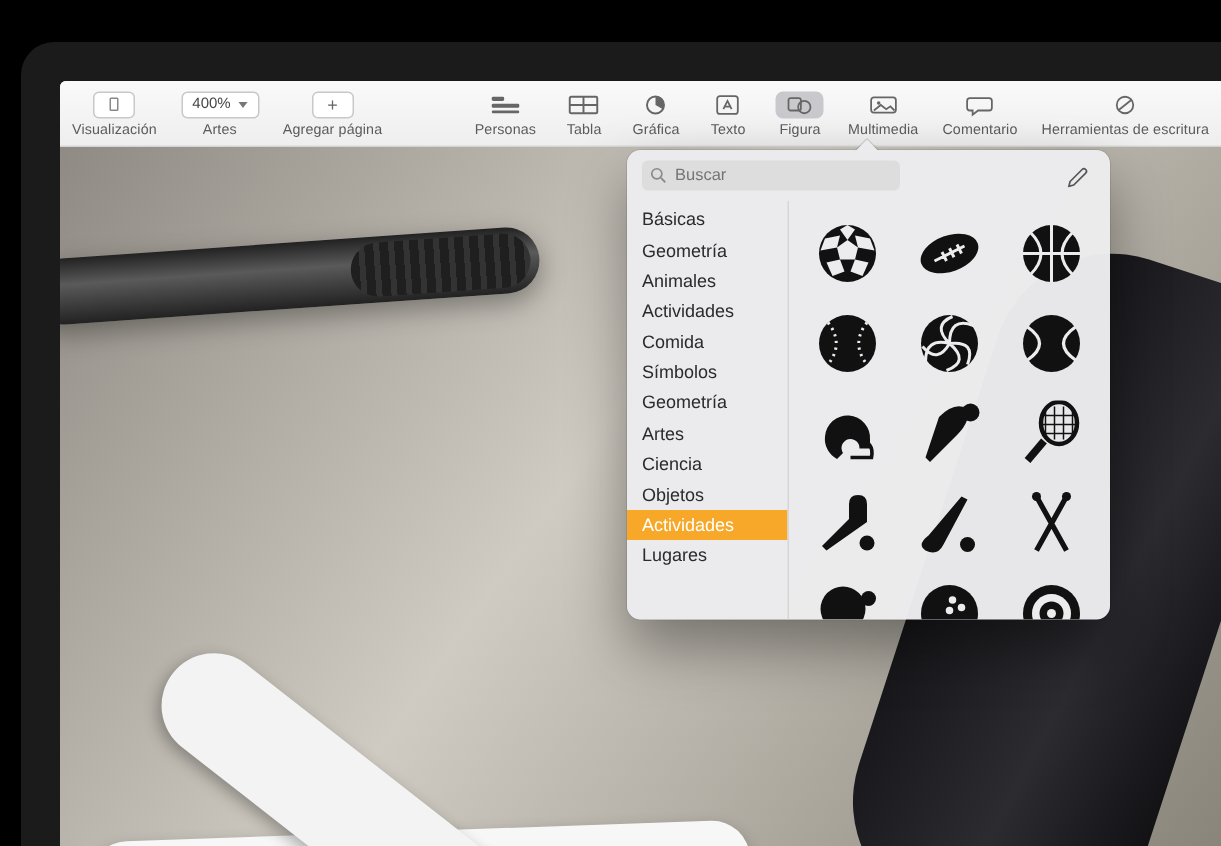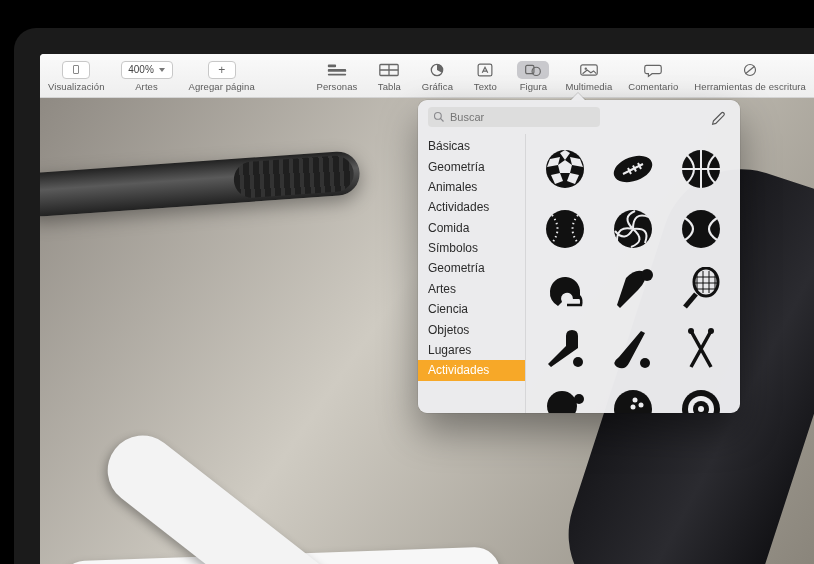--- a/index.html
+++ b/index.html
@@ -201,22 +201,22 @@
             <div class="cat-item">Básicas</div>
             <div class="cat-item">Geometría</div>
             <div class="cat-item">Animales</div>
             <div class="cat-item">Actividades</div>
             <div class="cat-item">Comida</div>
             <div class="cat-item">Símbolos</div>
             <div class="cat-item">Geometría</div>
             <div class="cat-item">Artes</div>
             <div class="cat-item">Ciencia</div>
             <div class="cat-item">Objetos</div>
+            <div class="cat-item selected">Actividades</div>
             <div class="cat-item">Lugares</div>
-            <div class="cat-item selected">Actividades</div>
           </div>
         <div class="shape-grid" id="shape-grid">
             <div class="shape">
               <svg viewBox="0 0 44 44">
                 <use href="#shape-soccer-ball"></use>
               </svg>
             </div>
             <div class="shape">
               <svg viewBox="0 0 44 44">
                 <use href="#shape-american-football"></use>

